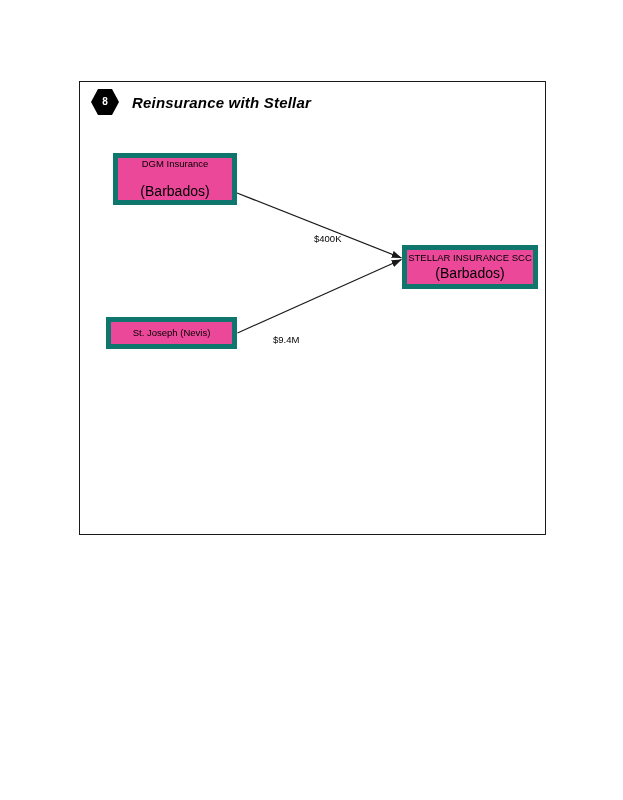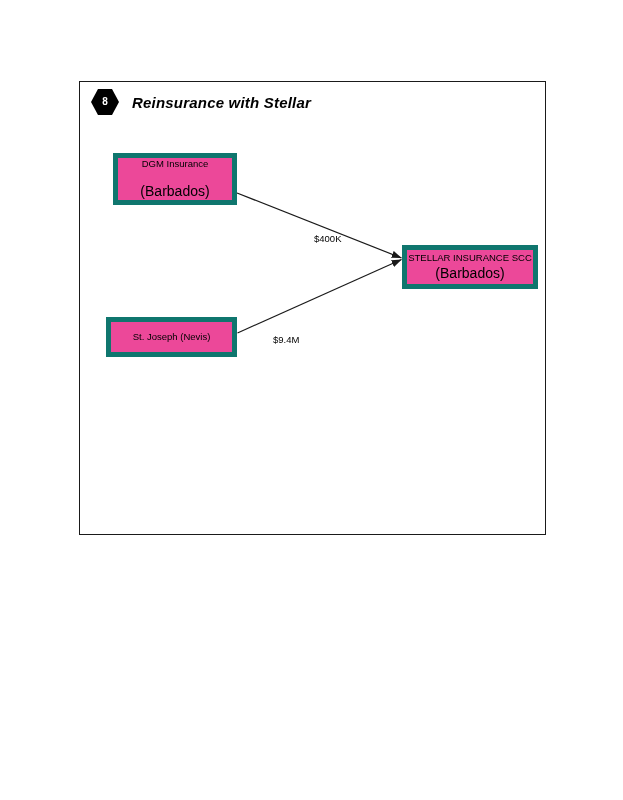--- a/index.html
+++ b/index.html
@@ -135,21 +135,21 @@
     top: 71px;
     width: 124px;
     height: 52px;
   }
   #box-dgm .entity-name { margin-bottom: 13px; }
 
   #box-stjoseph {
     left: 26px;
     top: 235px;
     width: 131px;
-    height: 40px;
+    height: 32px;
   }
 
   #box-stellar {
     left: 322px;
     top: 138px;
     width: 136px;
     height: 44px;
     margin-top: 25px;
   }
   #box-stellar .entity-name { margin-bottom: 2px; }

